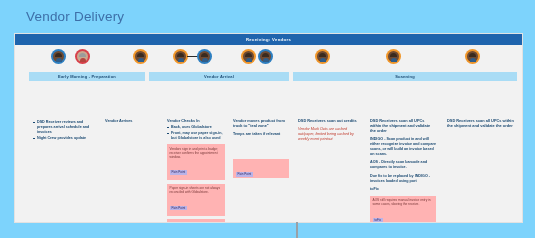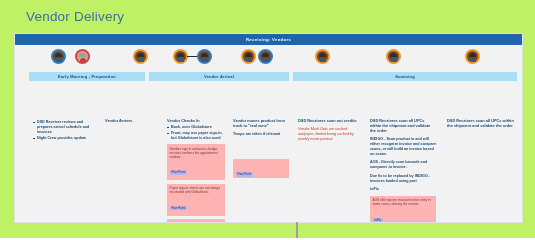--- a/index.html
+++ b/index.html
@@ -1,18 +1,18 @@
 <!DOCTYPE html>
 <html><head>
 <meta charset="utf-8">
 <style>
   html,body{margin:0;padding:0;background:#ffffff;}
   body{width:535px;height:238px;overflow:hidden;font-family:"Liberation Sans",sans-serif;}
 
-  .page{position:relative;width:535px;height:238px;background:#bef264;}
+  .page{position:relative;width:535px;height:238px;background:#7dd3fc;}
 
   .title{position:absolute;left:26px;top:9px;font-size:13.5px;color:#3d6fa8;
          font-weight:400;letter-spacing:.2px;}
 
   .board{position:absolute;left:14px;top:33px;width:507px;height:188px;background:#f2f2f2;
          border:1px solid #e2e2e2;overflow:hidden;}
 
   .banner{position:absolute;left:0;top:0;width:507px;height:11px;background:#1f64ad;}
   .banner span{display:block;text-align:center;color:#fff;font-size:4.2px;line-height:11px;
                letter-spacing:.35px;font-weight:700;}

